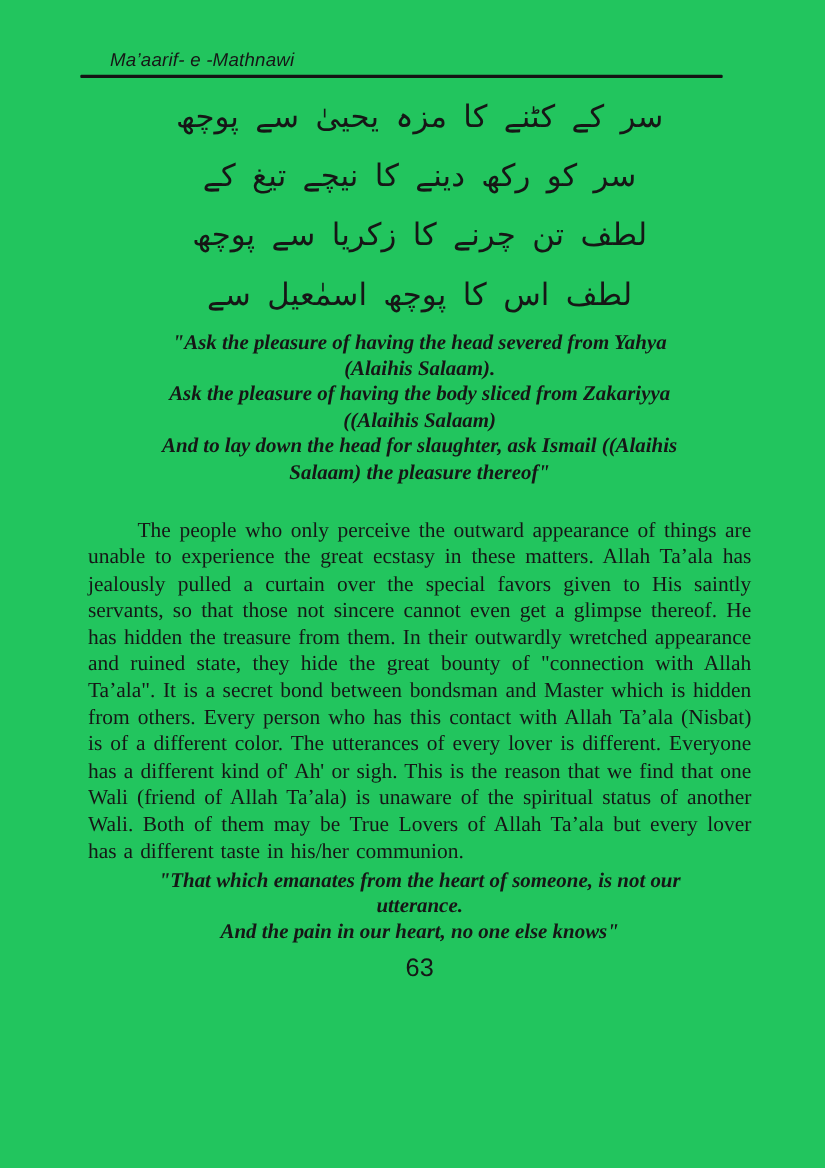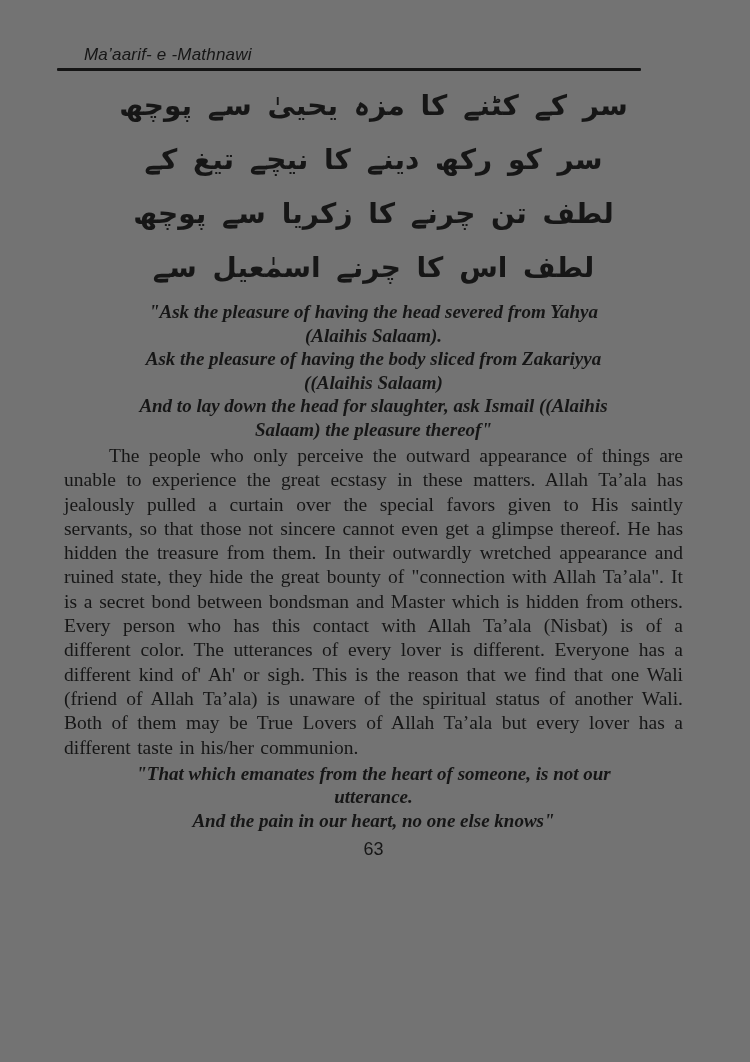--- a/index.html
+++ b/index.html
@@ -1,24 +1,24 @@
 <!DOCTYPE html>
 <html><head>
 <meta charset="utf-8">
 <style>
   html, body { margin: 0; padding: 0; background: #e8e8e8; }
   .page {
     position: relative;
     width: 750px;
     height: 1062px;
     margin: 0 auto;
-    background: #737373;
+    background: #22c55e;
     color: #161616;
     box-sizing: border-box;
-    padding: 44px 67px 0 64px;
+    padding: 44px 67px 0 80px;
     font-family: "Liberation Serif", serif;
     overflow: hidden;
   }
   .running-header {
     font-family: "Liberation Sans", sans-serif;
     font-style: italic;
     font-size: 17px;
     line-height: 22px;
     margin-left: 20px;
     letter-spacing: 0.2px;
@@ -32,21 +32,21 @@
     border-radius: 1px;
   }
   .urdu-poem {
     margin-top: 8px;
     text-align: center;
   }
   .urdu-line {
     direction: rtl;
     unicode-bidi: embed;
     font-family: "DejaVu Sans", sans-serif;
-    font-weight: bold;
+    font-weight: normal;
     font-size: 28px;
     line-height: 54px;
     word-spacing: 6px;
     white-space: nowrap;
   }
   .urdu-poem.second .urdu-line {
     font-size: 25px;
     line-height: 51px;
     word-spacing: 4px;
   }
@@ -54,51 +54,51 @@
     font-family: "Liberation Serif", serif;
     font-weight: bold;
     font-style: italic;
     font-size: 19px;
     line-height: 23.5px;
     text-align: center;
     white-space: pre-line;
     margin-top: 5px;
   }
   .body-paragraph {
-    margin: 3px 0 0 0;
+    margin: 30px 0 0 0;
     font-size: 19.5px;
     line-height: 24.3px;
     text-align: justify;
     text-indent: 45px;
     word-spacing: 1.5px;
   }
   .urdu-poem.second { margin-top: 6px; }
   .translation.second { margin-top: 2px; }
   .page-number {
     margin-top: 7px;
     text-align: center;
     font-family: "Liberation Sans", sans-serif;
-    font-size: 18px;
+    font-size: 23px;
   }
 </style>
 </head>
 <body>
 
 <div class="page">
 
   <div>
     <div class="running-header">Ma’aarif- e -Mathnawi</div>
     <div class="header-rule"></div>
   </div>
 
   <div class="urdu-poem">
     <div class="urdu-line" dir="rtl">سر کے کٹنے کا مزہ یحییٰ سے پوچھ</div>
     <div class="urdu-line" dir="rtl">سر کو رکھ دینے کا نیچے تیغ کے</div>
     <div class="urdu-line" dir="rtl">لطف تن چرنے کا زکریا سے پوچھ</div>
-    <div class="urdu-line" dir="rtl">لطف اس کا چرنے اسمٰعیل سے</div>
+    <div class="urdu-line" dir="rtl">لطف اس کا پوچھ اسمٰعیل سے</div>
   </div>
 
   <div class="translation">"Ask the pleasure of having the head severed from Yahya
 (Alaihis Salaam).
 Ask the pleasure of having the body sliced from Zakariyya
 ((Alaihis Salaam)
 And to lay down the head for slaughter, ask Ismail ((Alaihis
 Salaam) the pleasure thereof"</div>
 
   <p class="body-paragraph">The people who only perceive the outward appearance of things are unable to experience the great ecstasy in these matters. Allah Ta’ala has jealously pulled a curtain over the special favors given to His saintly servants, so that those not sincere cannot even get a glimpse thereof. He has hidden the treasure from them. In their outwardly wretched appearance and ruined state, they hide the great bounty of "connection with Allah Ta’ala". It is a secret bond between bondsman and Master which is hidden from others. Every person who has this contact with Allah Ta’ala (Nisbat) is of a different color. The utterances of every lover is different. Everyone has a different kind of' Ah' or sigh. This is the reason that we find that one Wali (friend of Allah Ta’ala) is unaware of the spiritual status of another Wali. Both of them may be True Lovers of Allah Ta’ala but every lover has a different taste in his/her communion.</p>

